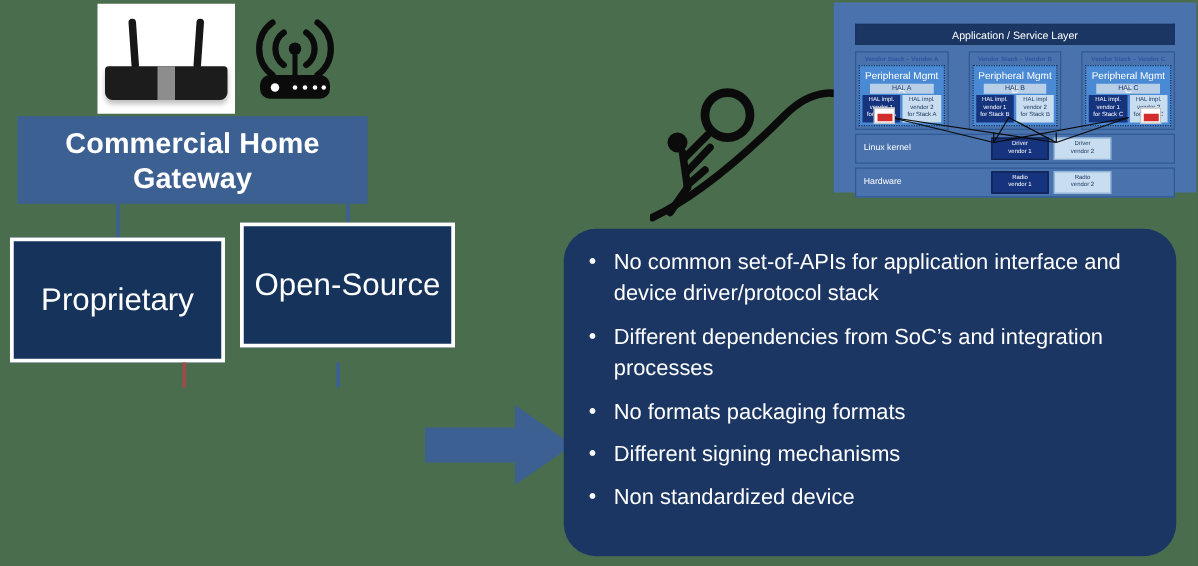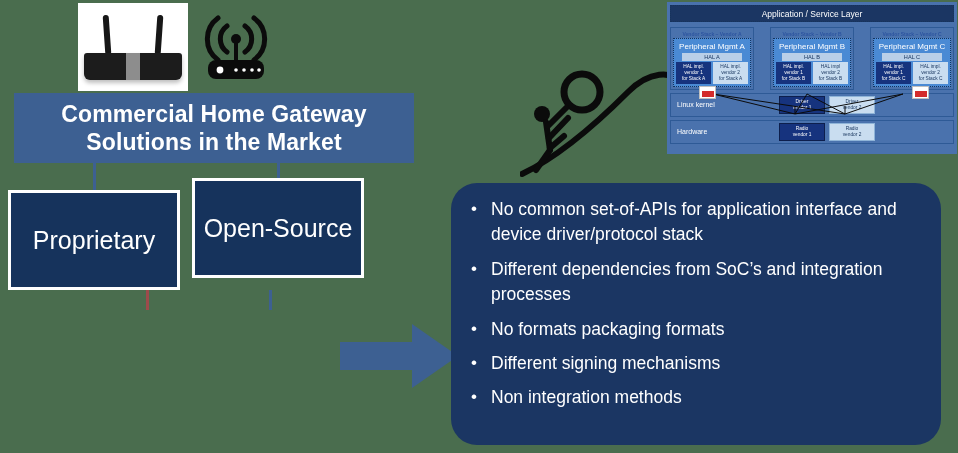--- a/index.html
+++ b/index.html
@@ -49,21 +49,21 @@
   .router-glyph {
     position: absolute;
     left: 200px; top: 10px;
     width: 72px; height: 74px;
   }
 
   
   .title-banner {
     position: absolute;
     left: 14px; top: 93px;
-    width: 400px; height: 70px;
+    width: 280px; height: 70px;
     background: #3d6092;
     display: flex; align-items: center; justify-content: center;
     text-align: center;
     color: #ffffff;
     font-size: 23px;
     font-weight: bold;
     line-height: 1.22;
     letter-spacing: .1px;
     box-sizing: border-box;
     padding: 0 6px;
@@ -145,21 +145,21 @@
     width: 190px; height: 135px;
   }
 
   
   .arch {
     position: absolute;
     left: 667px; top: 2px;
     width: 290px; height: 152px;
     background: #4a72ad;
     box-sizing: border-box;
-    padding: 3px;
+    padding: 17px;
     font-size: 5.4px;
     color: #ffffff;
   }
   .arch .app-layer {
     height: 17px;
     background: #1b3663;
     color: #ffffff;
     display: flex; align-items: center; justify-content: center;
     font-size: 8.5px;
     border: 1px dotted #16335c;
@@ -295,21 +295,20 @@
       <circle cx="36" cy="60" r="1.8" fill="#ffffff"></circle>
       <circle cx="44" cy="60" r="1.8" fill="#ffffff"></circle>
       <circle cx="52" cy="60" r="1.8" fill="#ffffff"></circle>
       <circle cx="59" cy="60" r="1.8" fill="#ffffff"></circle>
     </svg>
   </div>
 
   <div class="title-banner">
     <div>
       <span>Commercial Home Gateway</span><br>
-      <span>Solutions in the  Market</span>
     </div>
   </div>
 
   <div class="conn" style="left:93px; top:163px; height:28px;"></div>
   <div class="conn" style="left:277px; top:163px; height:28px;"></div>
 
   <div class="cat-box" id="cat-proprietary">
     <span>Proprietary</span>
   </div>
   <div class="cat-box" id="cat-opensource">
@@ -351,21 +350,21 @@
     <div class="issue">
       <span class="dot">•</span>
       <span class="txt"><b>No</b><span> formats packaging </span><b>formats</b></span>
     </div>
     <div class="issue">
       <span class="dot">•</span>
       <span class="txt"><b>Different</b><span> signing mechanisms</span></span>
     </div>
     <div class="issue">
       <span class="dot">•</span>
-      <span class="txt"><b>Non</b><span> integration </span><b>methods</b></span>
+      <span class="txt"><b>Non</b><span> standardized </span><b>device</b></span>
     </div>
   </div>
 
   <div class="arch">
 
     <div class="app-layer">Application / Service Layer</div>
 
     <div class="periph-row">
 
       <div class="periph">

